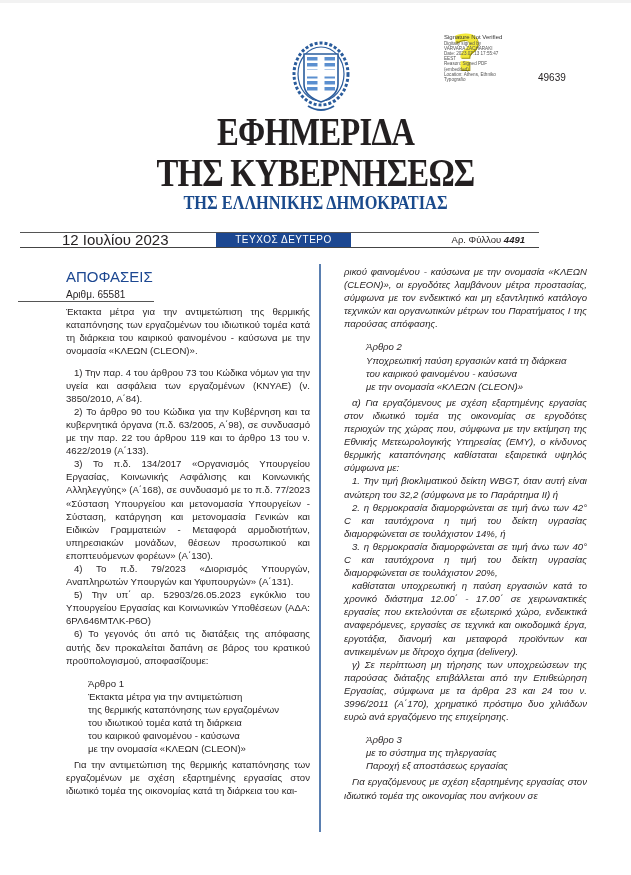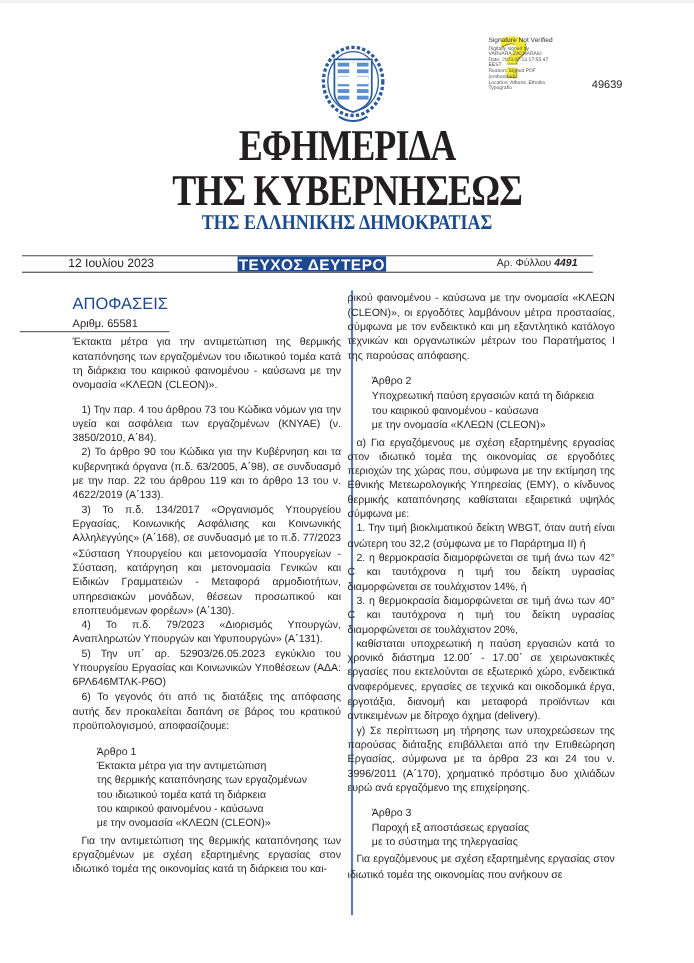--- a/index.html
+++ b/index.html
@@ -23,29 +23,29 @@
         font-family: "Liberation Serif", serif; font-weight: bold; color: #231f20;
         letter-spacing: -1px; transform-origin: center; }
   .masthead-1 { top: 108px; font-size: 40px; transform: scaleX(0.82); }
   .masthead-2 { top: 149px; font-size: 40px; transform: scaleX(0.82); }
   .masthead-3 { position: absolute; left: 0; width: 631px; top: 192px; text-align: center;
         font-family: "Liberation Serif", serif; font-weight: bold; font-size: 19px; color: #1a4a8c;
         transform: scaleX(0.86); transform-origin: center; }
 
   .issue-bar { position: absolute; left: 20px; top: 232px; width: 519px; height: 14px;
         border-top: 1.5px solid #555; border-bottom: 1.5px solid #444; }
-  .issue-date { position: absolute; left: 42px; top: 0; font-size: 11px; line-height: 14px; }
+  .issue-date { position: absolute; left: 42px; top: 0; font-size: 15px; line-height: 14px; }
   .issue-series { position: absolute; left: 196px; top: 0; width: 135px; height: 14px; background: #1c4791;
-        color: #fff; text-align: center; font-size: 14px; font-weight: bold; line-height: 14px; letter-spacing: 0.5px; }
+        color: #fff; text-align: center; font-size: 10px; font-weight: normal; line-height: 14px; letter-spacing: 0.5px; }
   .issue-sheet { position: absolute; right: 14px; top: 0; font-size: 9.5px; line-height: 14px; }
   .issue-sheet b { font-weight: bold; font-style: italic; }
 
   .col { position: absolute; font-size: 9.6px; line-height: 13.1px; color: #231f20; text-align: justify; }
   .col-left { left: 66px; top: 270px; width: 244px; }
-  .col-right { left: 316px; top: 265px; width: 243px; }
+  .col-right { left: 344px; top: 265px; width: 243px; font-style: italic; }
   .divider { position: absolute; left: 319px; top: 264px; width: 1.5px; height: 568px; background: #5a7fb0; }
 
   .section-title { color: #1c4791; font-weight: normal; font-size: 15px; margin: 0 0 5px 0; }
   .decision-no { font-size: 10px; margin: 0; position: relative; padding-bottom: 2px; }
   .decision-rule { position: absolute; left: -48px; top: 13px; width: 136px; height: 1.2px; background: #555; }
   .decision-title { font-weight: normal; margin: 2px 0 8px 0; }
   .minister { font-weight: bold; margin: 0 0 8px 0; }
   p { margin: 0; }
   .indent { text-indent: 8px; }
   .article { margin: 10px 0 3px 22px; text-align: left; }
@@ -135,17 +135,17 @@
     <div>με την ονομασία «ΚΛΕΩΝ (CLEON)»</div>
   </div>
   <p class="indent">α) Για εργαζόμενους με σχέση εξαρτημένης εργασίας στον ιδιωτικό τομέα της οικονομίας σε εργοδότες περιοχών της χώρας που, σύμφωνα με την εκτίμηση της Εθνικής Μετεωρολογικής Υπηρεσίας (ΕΜΥ), ο κίνδυνος θερμικής καταπόνησης καθίσταται εξαιρετικά υψηλός σύμφωνα με:</p>
   <p class="indent">1. Την τιμή βιοκλιματικού δείκτη WBGT, όταν αυτή είναι ανώτερη του 32,2 (σύμφωνα με το Παράρτημα ΙΙ) ή</p>
   <p class="indent">2. η θερμοκρασία διαμορφώνεται σε τιμή άνω των 42° C και ταυτόχρονα η τιμή του δείκτη υγρασίας διαμορφώνεται σε τουλάχιστον 14%, ή</p>
   <p class="indent">3. η θερμοκρασία διαμορφώνεται σε τιμή άνω των 40° C και ταυτόχρονα η τιμή του δείκτη υγρασίας διαμορφώνεται σε τουλάχιστον 20%,</p>
   <p class="indent">καθίσταται υποχρεωτική η παύση εργασιών κατά το χρονικό διάστημα 12.00΄ - 17.00΄ σε χειρωνακτικές εργασίες που εκτελούνται σε εξωτερικό χώρο, ενδεικτικά αναφερόμενες, εργασίες σε τεχνικά και οικοδομικά έργα, εργοτάξια, διανομή και μεταφορά προϊόντων και αντικειμένων με δίτροχο όχημα (delivery).</p>
   <p class="indent">γ) Σε περίπτωση μη τήρησης των υποχρεώσεων της παρούσας διάταξης επιβάλλεται από την Επιθεώρηση Εργασίας, σύμφωνα με τα άρθρα 23 και 24 του ν. 3996/2011 (Α΄170), χρηματικό πρόστιμο δυο χιλιάδων ευρώ ανά εργαζόμενο της επιχείρησης.</p>
   <div class="article">
     <div>Άρθρο 3</div>
+    <div>με το σύστημα της τηλεργασίας</div>
     <div>Παροχή εξ αποστάσεως εργασίας</div>
-    <div>με το σύστημα της τηλεργασίας</div>
   </div>
   <p class="indent">Για εργαζόμενους με σχέση εξαρτημένης εργασίας στον ιδιωτικό τομέα της οικονομίας που ανήκουν σε</p>
 </div>
 
 </body></html>

